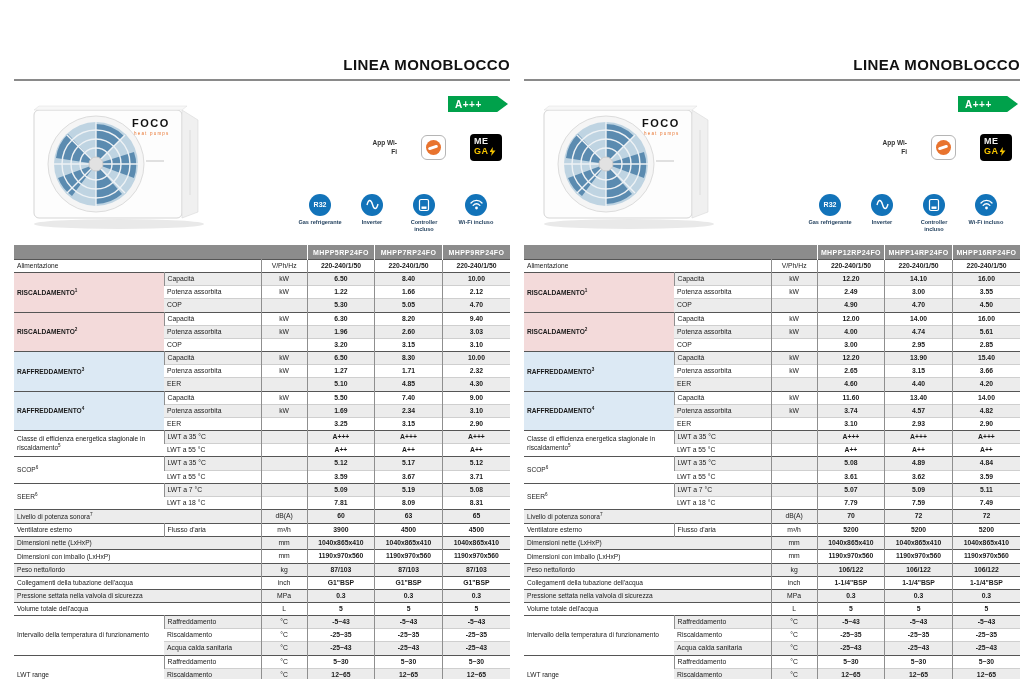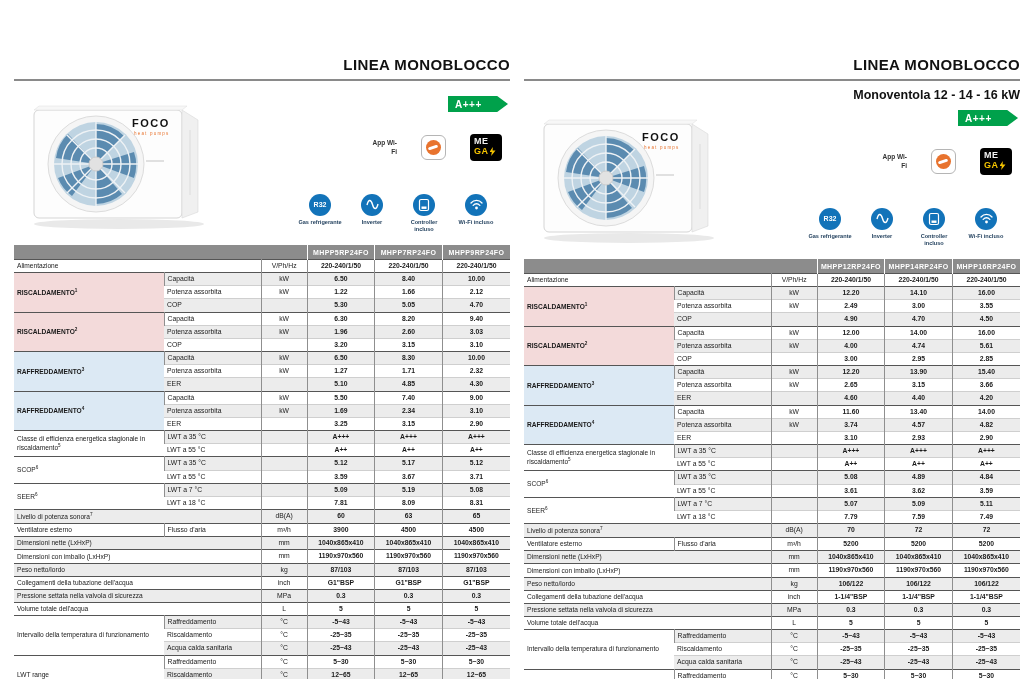--- a/index.html
+++ b/index.html
@@ -463,21 +463,20 @@
               <td class="val">1.25</td>
             </tr>
           </tbody>
         </table>
       </div>
   </div>
 
   <div class="panel right">
     <div class="title">LINEA MONOBLOCCO</div>
     <div class="rule"></div>
-    <div class="subtitle">Monoventola 12 - 14 - 16 kW</div>
 
     <div class="hero">
       <svg class="product" width="190" height="132" viewBox="0 0 190 132">
         <ellipse cx="95" cy="124" rx="85" ry="5" fill="#e9e9e9"></ellipse>
         <rect x="10" y="10" width="148" height="108" rx="5" fill="#fdfdfd" stroke="#d5d5d5"></rect>
         <polygon points="158,10 174,20 174,112 158,118" fill="#f0f0f0" stroke="#d9d9d9" stroke-width="0.6"></polygon>
         <polygon points="15,6 163,6 158,10 10,10" fill="#f7f7f7" stroke="#dddddd" stroke-width="0.5"></polygon>
         <line x1="166" y1="30" x2="166" y2="95" stroke="#dcdcdc" stroke-width="1"></line>
         <circle cx="72" cy="64" r="48" fill="#f5f5f5" stroke="#dcdcdc"></circle>
         <circle cx="72" cy="64" r="42" fill="#bfd4e2"></circle>

